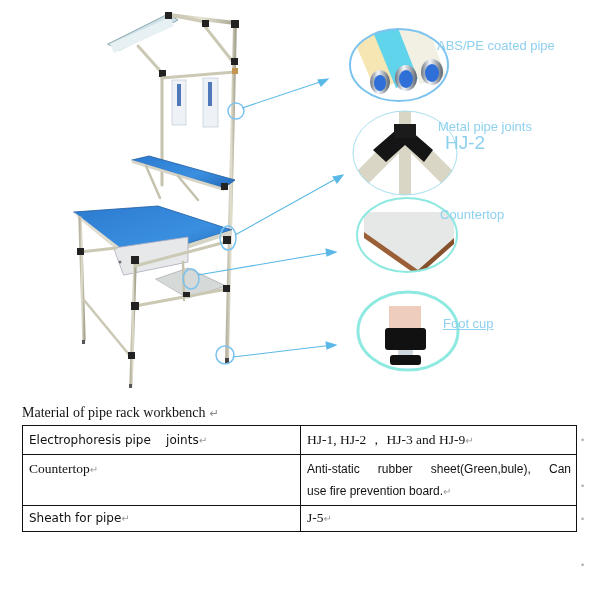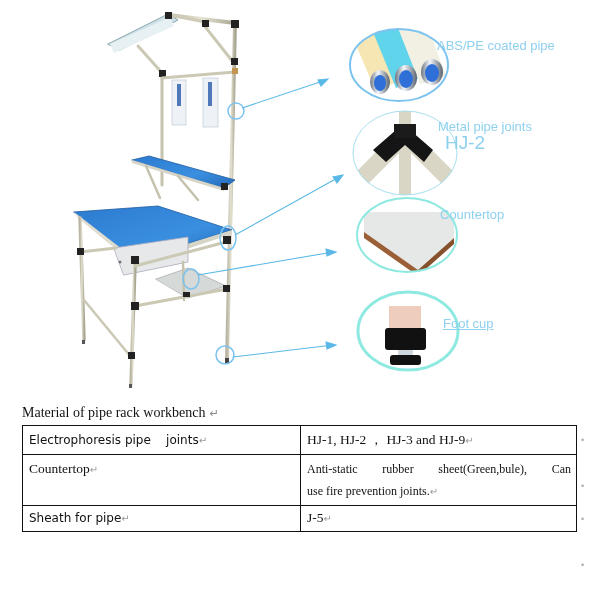--- a/index.html
+++ b/index.html
@@ -6,21 +6,21 @@
   body { width: 600px; height: 600px; position: relative; overflow: hidden; font-family: "Liberation Sans", sans-serif; }
   .figure { position: absolute; left: 0; top: 0; width: 600px; height: 400px; padding-left: 28px; }
   .callout-label { position: absolute; color: #8fd0ef; font-family: "Liberation Sans", sans-serif; font-size: 13px; white-space: nowrap; }
   .callout-sub { position: absolute; color: #8fd0ef; font-family: "Liberation Sans", sans-serif; font-size: 19px; }
   .caption { position: absolute; left: 22px; top: 405px; font-family: "Liberation Serif", serif; font-size: 14px; color: #111; }
   .caption .mark { color: #888; font-size: 11px; margin-left: 4px; }
   table.spec { position: absolute; left: 22px; top: 425px; width: 555px; border-collapse: collapse; }
   table.spec td { border: 1.5px solid #111; vertical-align: top; padding: 3px 5px 2px 6px; font-size: 12.5px; line-height: 22px; color: #111; }
   table.spec td.c1 { width: 266px; font-family: "DejaVu Sans", sans-serif; font-size: 12px; }
   table.spec td.c2 { font-family: "Liberation Serif", serif; font-size: 13.5px; }
-  table.spec td.sans { font-family: Liberation Serif, serif; font-size: 12px; text-align: justify; text-align-last: left; margin-top: 16px; }
+  table.spec td.sans { font-family: Liberation Sans, sans-serif; font-size: 12px; text-align: justify; text-align-last: left; margin-top: 16px; }
   table.spec td.serif { font-family: "Liberation Serif", serif; font-size: 13.5px; }
   .u { text-decoration: underline dotted #7a5ab5; text-underline-offset: 2px; }
   .ret { color: #999; font-size: 10px; }
   .rowmark { position: absolute; left: 581px; color: #aaa; font-size: 9px; }
 </style>
 </head>
 <body>
 
 <div class="figure">
   <svg width="600" height="400" viewBox="0 0 600 400">
@@ -199,21 +199,21 @@
 <table class="spec">
   <tbody>
   <tr style="height:16px;margin-left:20px;">
     <td class="c1"><span style="white-space:pre;">Electrophoresis pipe    joints</span><span class="ret">↵</span></td>
     <td class="serif"><span>HJ-1, HJ-2 ， HJ-3 and HJ-9</span><span class="ret">↵</span></td>
   </tr>
   <tr style="height:46px;padding-left:20px;">
     <td class="c1 serif"><span>Countertop</span><span class="ret">↵</span></td>
     <td class="sans">
       <div style="text-align-last: justify;">Anti-static rubber sheet(Green,bule), Can</div>
-      <div><span>use fire prevention joints.</span><span class="ret">↵</span></div>
+      <div><span>use fire prevention board.</span><span class="ret">↵</span></div>
     </td>
   </tr>
   <tr style="height:26px;">
     <td class="c1" style="line-height:18px;"><span>Sheath for pipe</span><span class="ret">↵</span></td>
     <td class="serif" style="line-height:18px;"><span>J-5</span><span class="ret">↵</span></td>
   </tr>
 </tbody>
   </table>
 
 <span class="rowmark" style="top:435px;">•</span>

